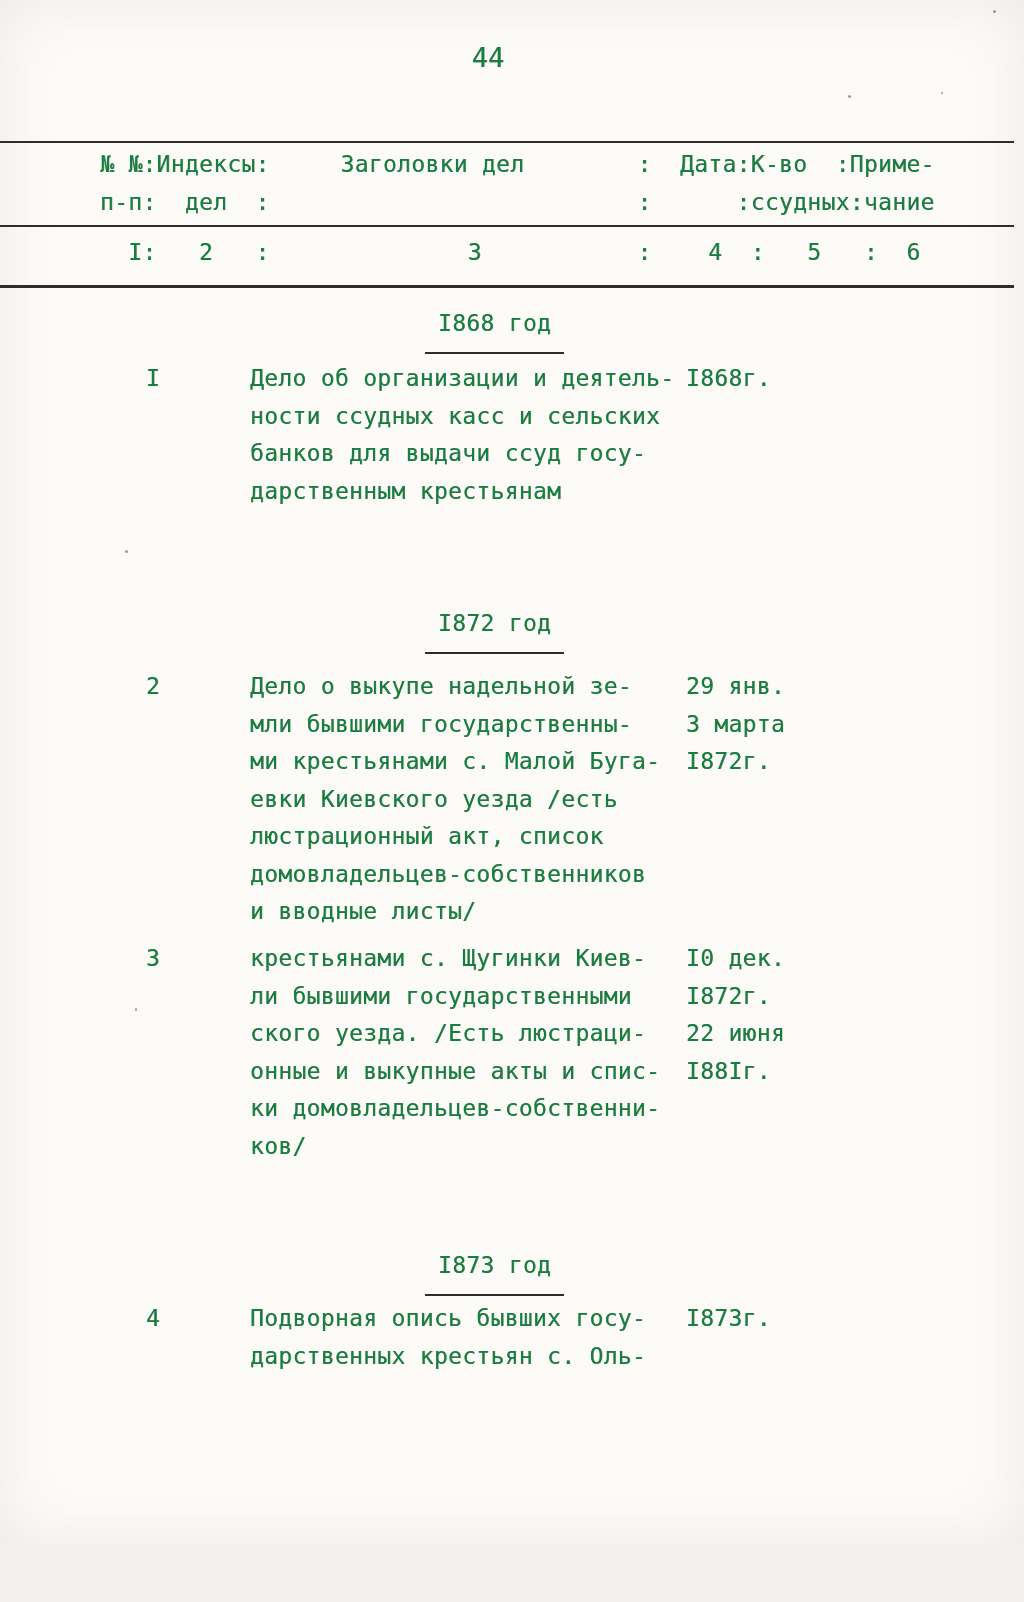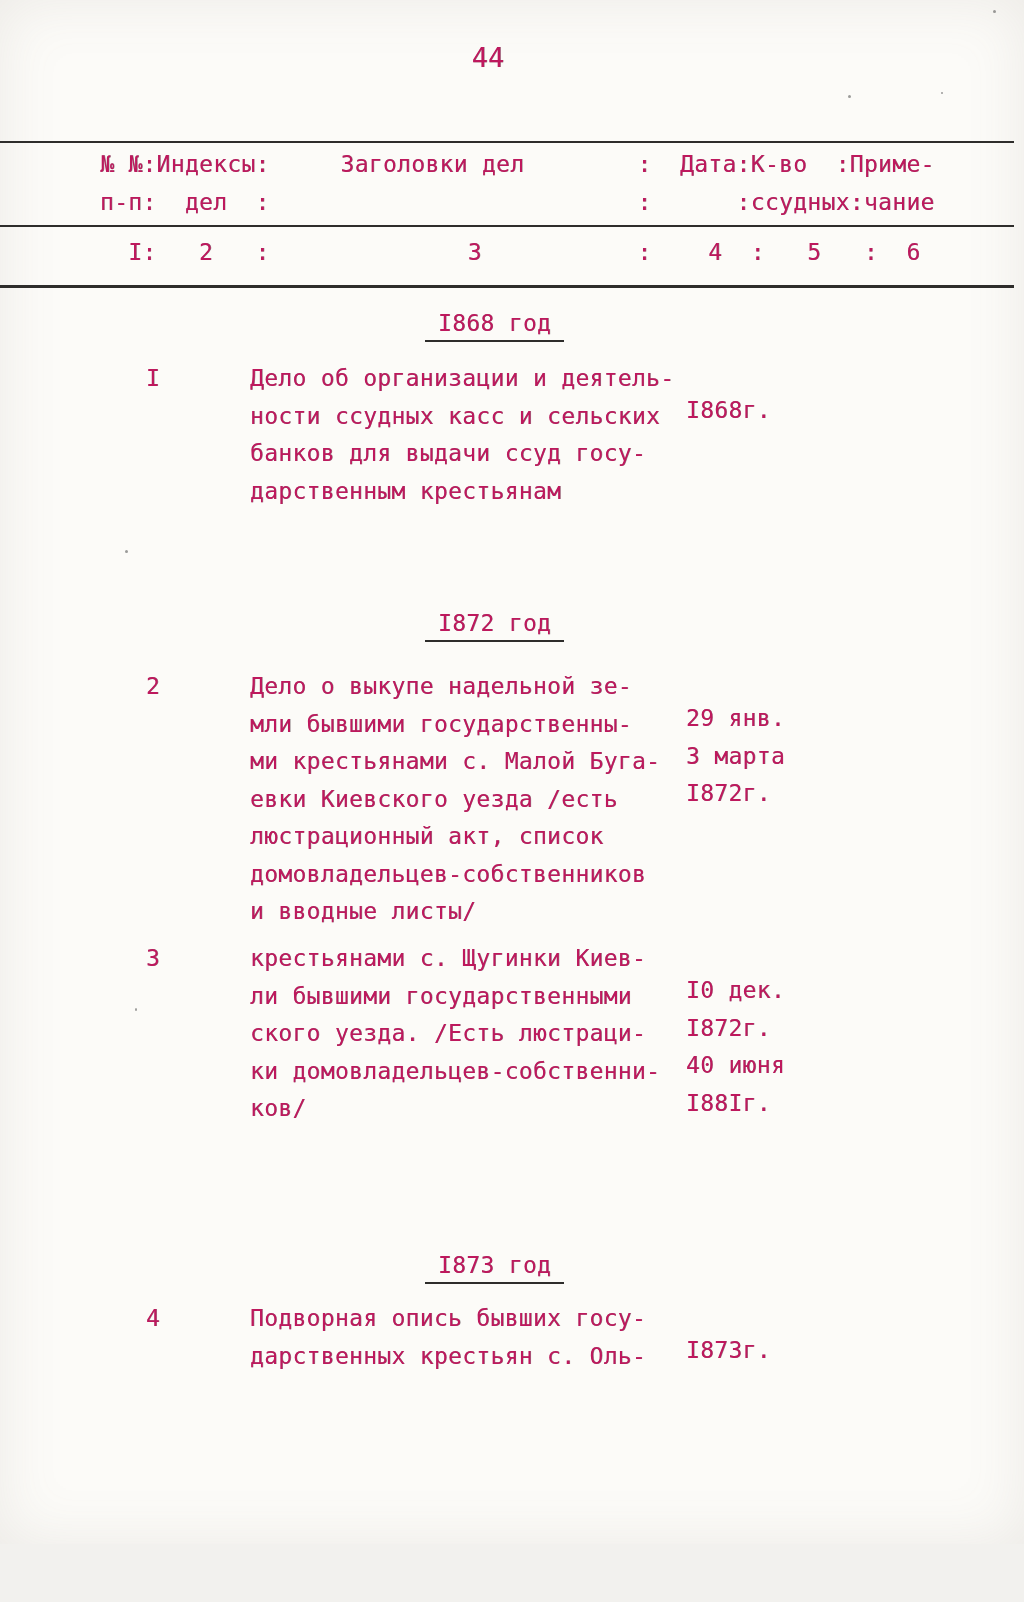--- a/index.html
+++ b/index.html
@@ -6,21 +6,21 @@
   body {
     width:1024px; height:1602px;
     background:#f2f1ee;
     font-family:"DejaVu Sans Mono", monospace;
   }
   .sheet {
     position:relative;
     width:1024px; height:1544px;
     background:#fcfbf8;
     box-shadow: inset 0 0 60px rgba(120,115,105,0.12);
-    color:#be185d;
+    color:#15803d;
     overflow:hidden;
   }
   .tw {
     font-size:23px;
     letter-spacing:0.3px;
     white-space:pre;
     text-shadow:0.4px 0.4px 0.3px rgba(25,25,25,0.45);
   }
   .page-number {
     position:absolute; top:42px; left:438px; width:100px;
@@ -32,27 +32,27 @@
     background:#2e2d2b;
   }
   .rule.thick { height:3px; }
   .header-line {
     position:absolute; left:100px;
     line-height:28px;
   }
   .year-heading {
     position:absolute; left:425px;
     line-height:30px;
-    padding:0 13px 2px 13px;
+    padding:0 13px 14px 13px;
     border-bottom:2.5px solid #2e2d2b;
   }
   .entry { position:absolute; left:0; width:1024px; }
   .entry .num   { position:absolute; left:146px; top:0; line-height:37.5px; }
   .entry .desc  { position:absolute; left:250px; top:0; width:430px; }
-  .entry .dates { position:absolute; left:686px; top:0; width:160px;margin-top:32px; }
+  .entry .dates { position:absolute; left:686px; top:0; width:160px; }
   .line { line-height:37.5px; height:37.5px; }
   .speck { position:absolute; background:rgba(60,60,60,0.5); border-radius:50%; }
 </style>
 </head>
 <body>
 
 <div class="sheet">
 
   <div class="page-number">44</div>
 
@@ -97,27 +97,28 @@
       <div class="line tw">I872г.</div>
     </div>
   </div>
 
   <div class="entry" style="top:940px">
     <div class="num tw">3</div>
     <div class="desc">
       <div class="line tw">крестьянами с. Щугинки Киев-</div>
       <div class="line tw">ли бывшими государственными</div>
       <div class="line tw">ского уезда. /Есть люстраци-</div>
+      <div class="line tw">онные и выкупные акты и спис-</div>
       <div class="line tw">ки домовладельцев-собственни-</div>
       <div class="line tw">ков/</div>
     </div>
     <div class="dates">
       <div class="line tw">I0 дек.</div>
       <div class="line tw">I872г.</div>
-      <div class="line tw">40 июня</div>
+      <div class="line tw">22 июня</div>
       <div class="line tw">I88Iг.</div>
     </div>
   </div>
 
   <div class="year-heading tw" style="top:1250px">I873 год</div>
 
   <div class="entry" style="top:1300px">
     <div class="num tw">4</div>
     <div class="desc">
       <div class="line tw">Подворная опись бывших госу-</div>

